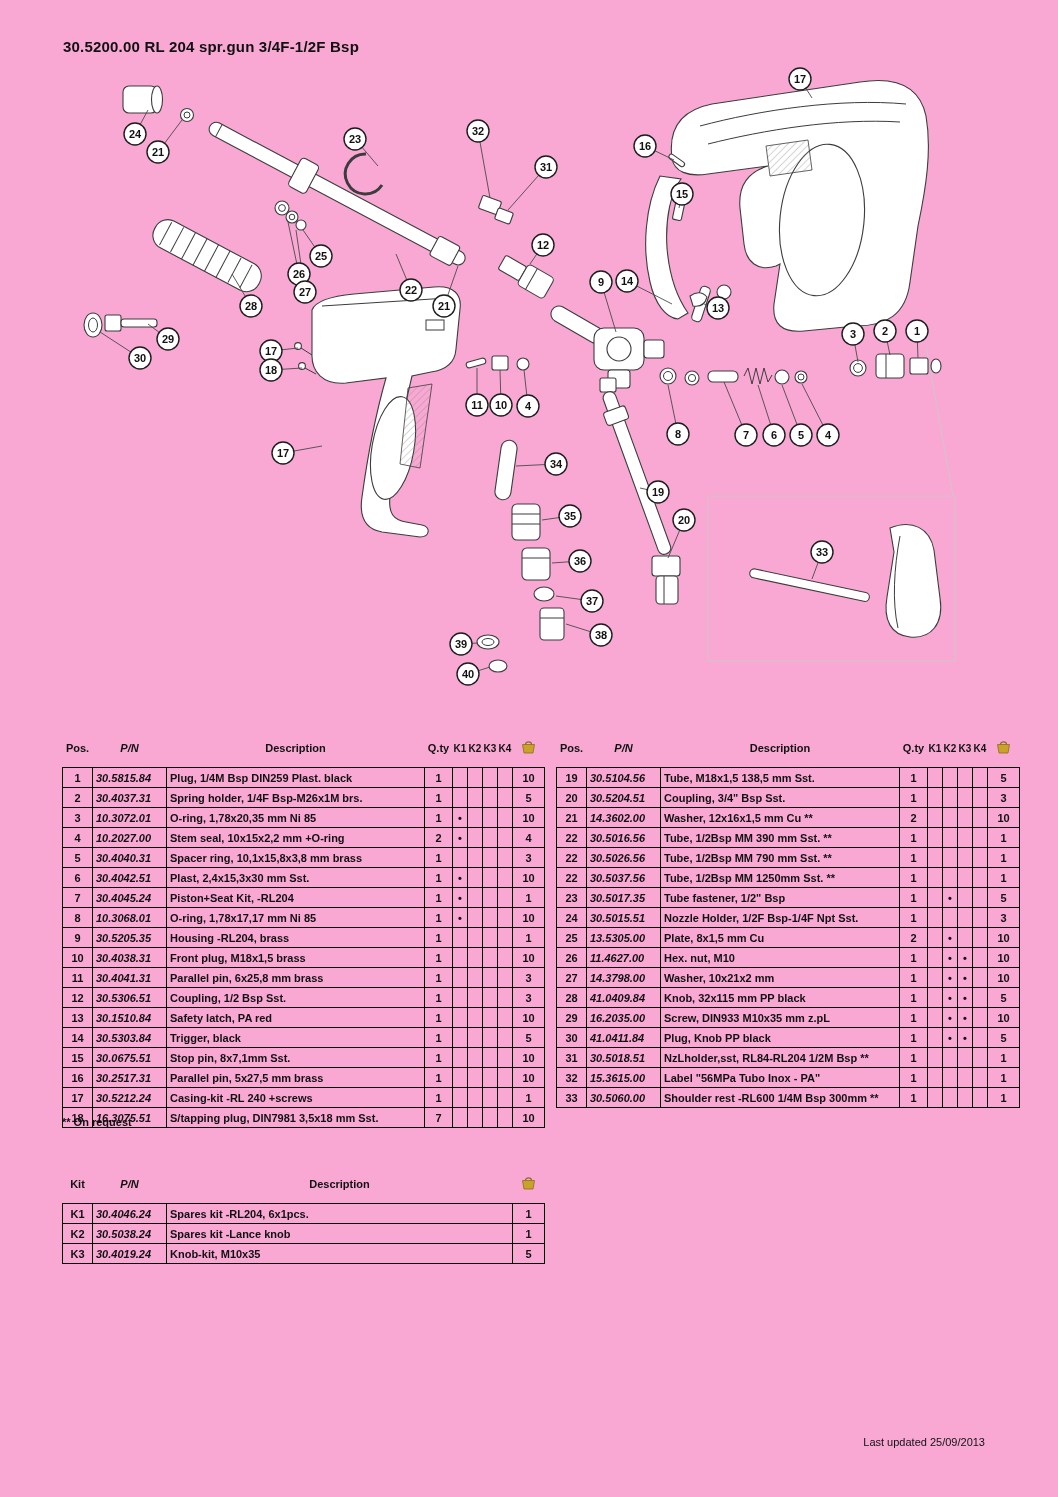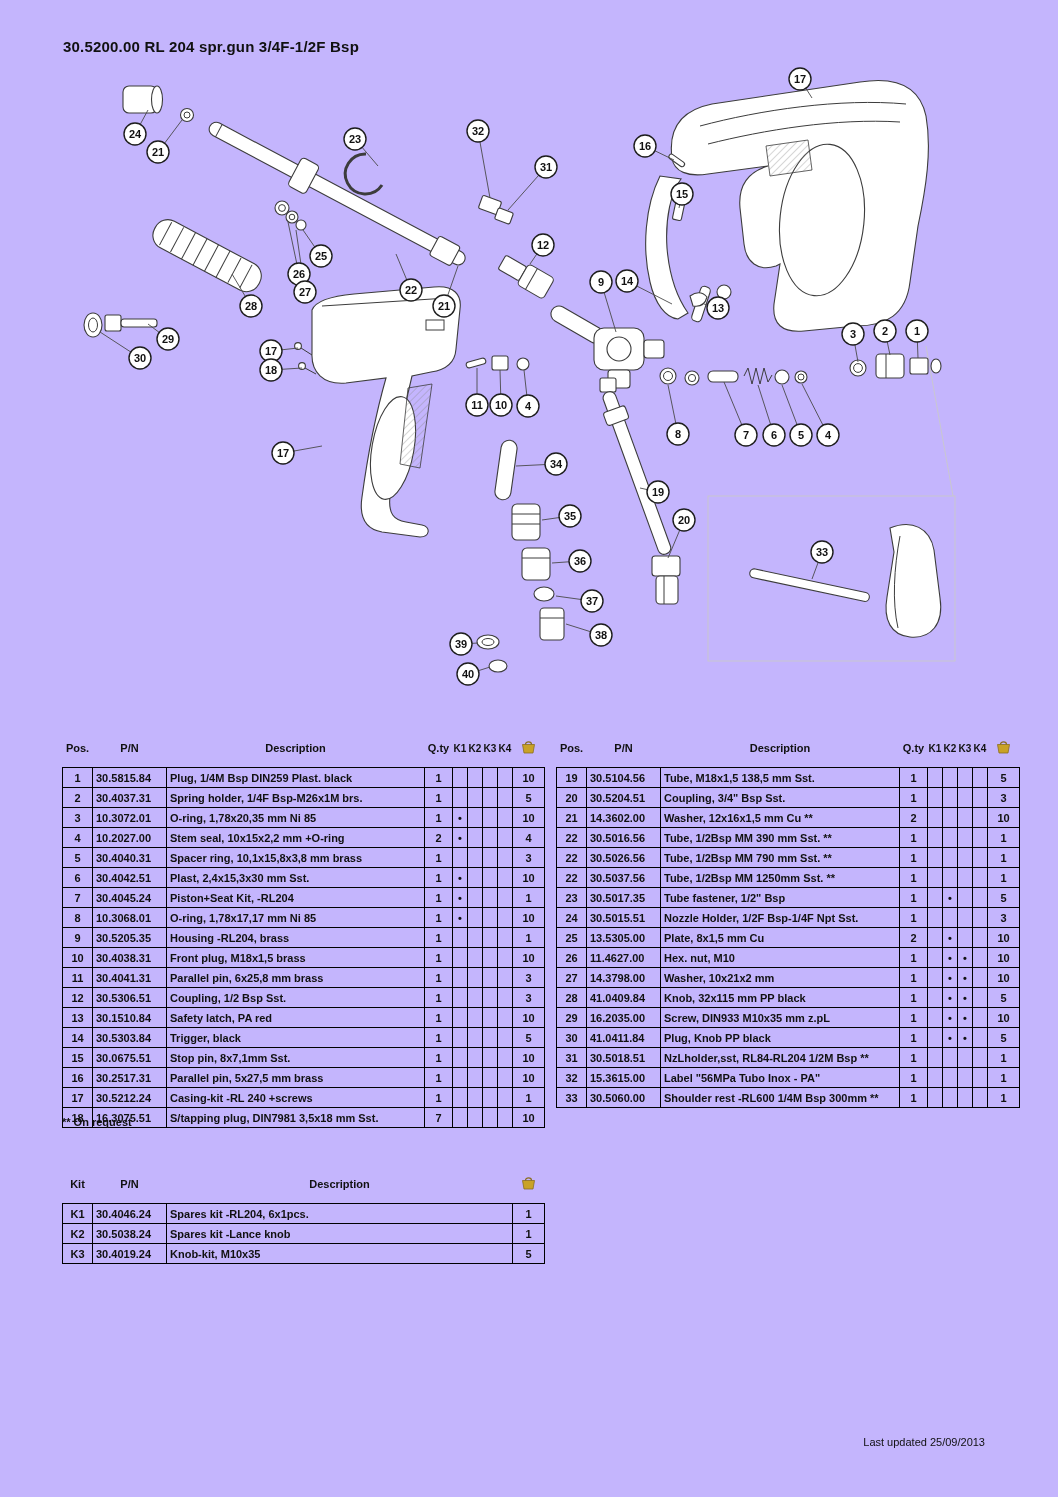--- a/index.html
+++ b/index.html
@@ -1,18 +1,18 @@
 <!DOCTYPE html>
 <html><head>
 <meta charset="utf-8">
 <style>
   * { margin:0; padding:0; box-sizing:border-box; }
   html,body { background:#fff; }
   body { font-family:"Liberation Sans", sans-serif; color:#111; }
-  .page { position:relative; width:1058px; height:1497px; background:#c4b5fd; overflow:hidden; }
+  .page { position:relative; width:1058px; height:1497px; background:#f9a8d4; overflow:hidden; }
   .title { position:absolute; left:63px; top:38px; font-size:15px; font-weight:bold; letter-spacing:0.2px; }
 
   .diagram { position:absolute; left:60px; top:58px; width:900px; height:655px; }
   .part   { fill:#fff; stroke:#3c3c3c; stroke-width:1.1; }
   .pline  { fill:none; stroke:#3c3c3c; stroke-width:1; }
   .pthick { fill:none; stroke:#3c3c3c; stroke-width:3; }
   .pfaint { fill:none; stroke:#c9c9c9; stroke-width:0.9; }
   .phatch { fill:url(#hatch); stroke:#3c3c3c; stroke-width:0.8; }
   .leader { stroke:#4a4a4a; stroke-width:0.9; }
   .callout-circle { fill:#fff; stroke:#1d1d1d; stroke-width:1.4; }
@@ -22,21 +22,21 @@
   table { border-collapse:collapse; table-layout:fixed; font-size:11px; font-weight:bold; color:#111; }
   #left-table { width:483px; }
   #right-table { width:464px; }
   #kit-table { position:absolute; left:62px; top:1176px; width:483px; }
   thead th { border:none; padding:0 0 13px 0; text-align:center; font-size:11px; vertical-align:bottom; }
   thead th.col-k { font-size:10px; padding-left:0; padding-right:0; }
   tbody td { border:1px solid #000; height:20px; padding:1px 3px; line-height:12px; vertical-align:middle;
              white-space:nowrap; overflow:hidden; text-align:center; }
   td.col-pn, td.col-desc { text-align:left; }
   .col-pos  { width:30px; }
-  .col-pn   { width:74px; }
+  .col-pn   { width:74px;font-style:italic; }
   .col-qty  { width:28px; }
   .col-k    { width:15px; padding-left:0; padding-right:0; }
   .col-pack { width:32px; }
   .col-kit  { width:30px;margin-left:28px; }
 
   .note { position:absolute; left:62px; top:1116px; font-size:11px; font-weight:bold; }
   .footer { position:absolute; right:73px; top:1436px; font-size:11px; color:#111;text-align:right; }
   .basket { display:inline-block; vertical-align:bottom; }
 </style>
 </head>

